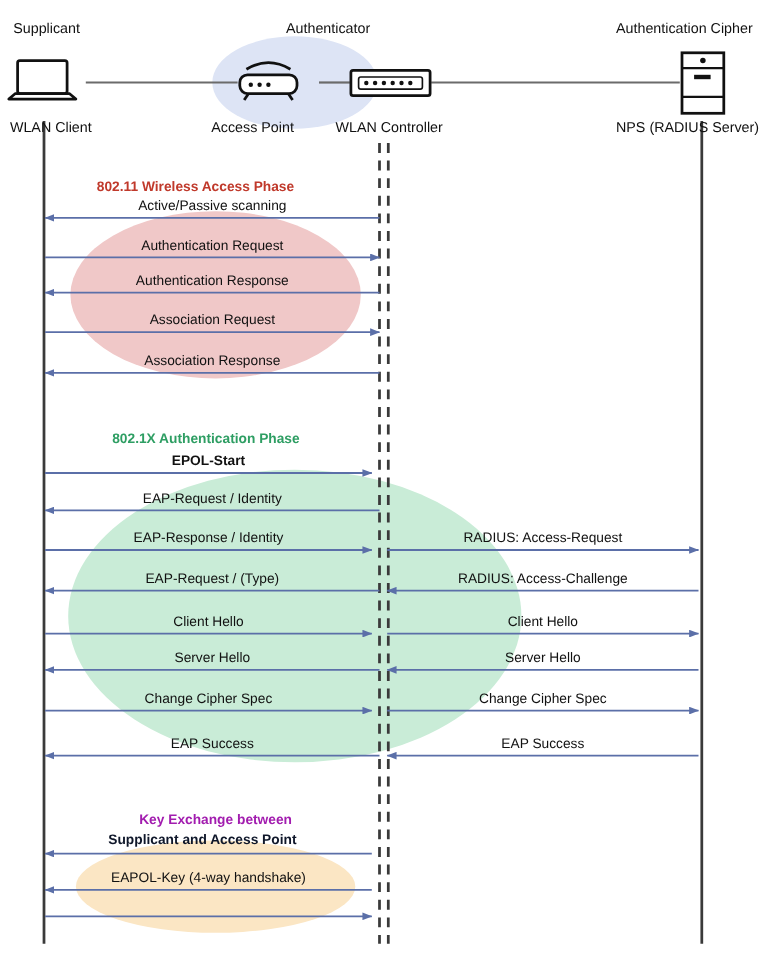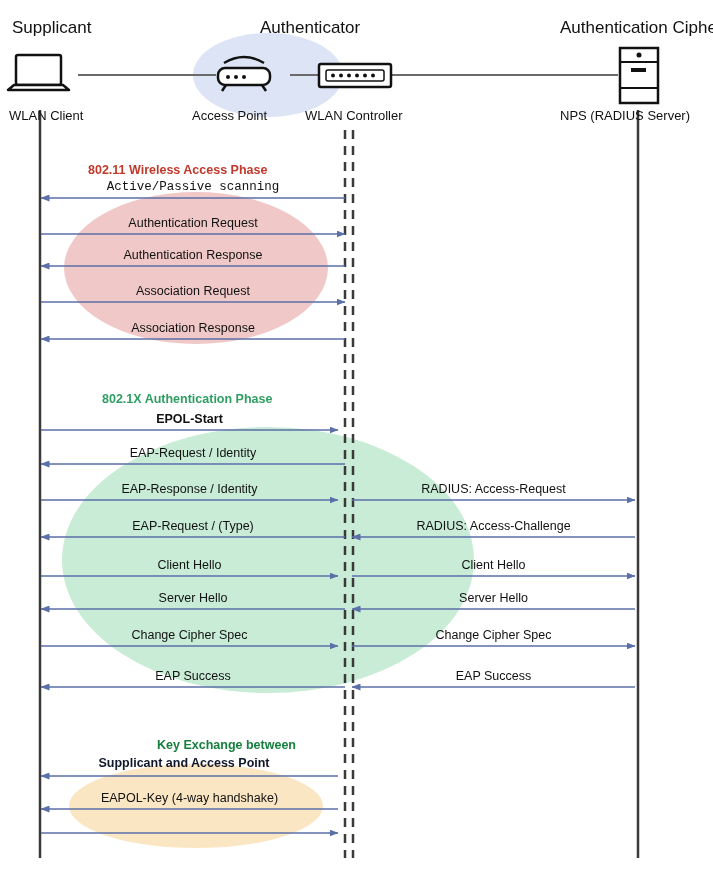--- a/index.html
+++ b/index.html
@@ -16,21 +16,21 @@
     color: #1a1a1a;
   }
   #canvas {
     position: absolute;
     left: 0; top: 0;
     width: 713px;
     height: 875px;
   }
   .node-title {
     position: absolute;
-    font-size: 17px;
+    font-size: 13px;
     color: #111;
     white-space: nowrap;
   }
   .node-sub {
     position: absolute;
     font-size: 13px;
     color: #111;
     white-space: nowrap;
   }
   .phase-label {
@@ -147,25 +147,25 @@
 <div class="node-title" style="left:260px; top:18px;">Authenticator</div>
 <div class="node-sub" style="left:192px; top:108px;">Access Point</div>
 
 <div class="node-sub" style="left:305px; top:108px;">WLAN Controller</div>
 
 <div class="node-title" style="left:560px; top:18px;">Authentication Cipher</div>
 <div class="node-sub" style="left:560px; top:108px;">NPS (RADIUS Server)</div>
 
 <div class="phase-label" style="left:88px; top:147px; color:#c0392b;">802.11 Wireless Access Phase</div>
 <div class="phase-label" style="left:102px; top:376px; color:#2e9e63;">802.1X Authentication Phase</div>
-<div class="phase-label" style="left:96px; top:722px; width:200px; color:#15803d;text-align:right;">Key Exchange between</div>
+<div class="phase-label" style="left:96px; top:722px; width:200px; color:#a21caf;">Key Exchange between</div>
 <div class="phase-label" style="left:84px; top:740px; width:200px; color:#0f172a;">Supplicant and Access Point</div>
 
 <div id="label-layer">
-    <div class="msg-label" style="left: 193px; top: 180px; font-family: Liberation Mono, monospace;">Active/Passive scanning</div>
+    <div class="msg-label" style="left: 193px; top: 180px;">Active/Passive scanning</div>
     <div class="msg-label" style="left: 193px; top: 216px;">Authentication Request</div>
     <div class="msg-label" style="left: 193px; top: 248px;">Authentication Response</div>
     <div class="msg-label" style="left: 193px; top: 284px;">Association Request</div>
     <div class="msg-label" style="left: 193px; top: 321px;">Association Response</div>
     <div class="msg-label" style="left: 189.5px; top: 412px; font-weight: bold;">EPOL-Start</div>
     <div class="msg-label" style="left: 193px; top: 446px;">EAP-Request / Identity</div>
     <div class="msg-label" style="left: 189.5px; top: 482px;">EAP-Response / Identity</div>
     <div class="msg-label" style="left: 193px; top: 519px;">EAP-Request / (Type)</div>
     <div class="msg-label" style="left: 189.5px; top: 558px;">Client Hello</div>
     <div class="msg-label" style="left: 193px; top: 591px;">Server Hello</div>

